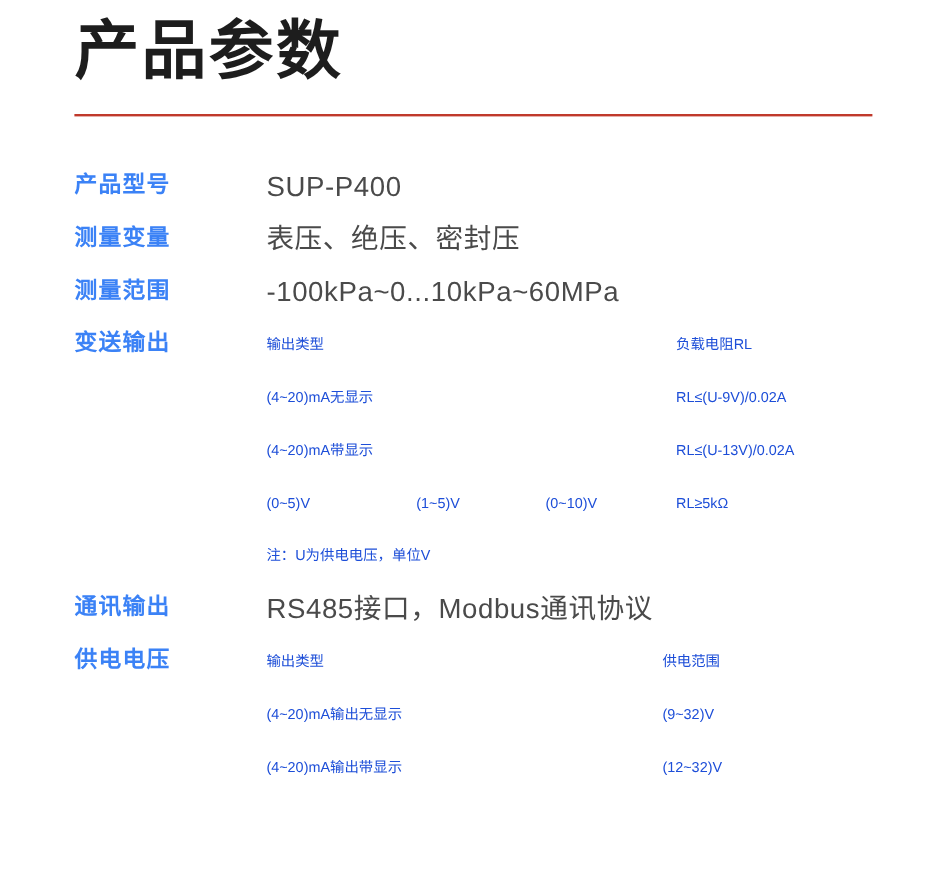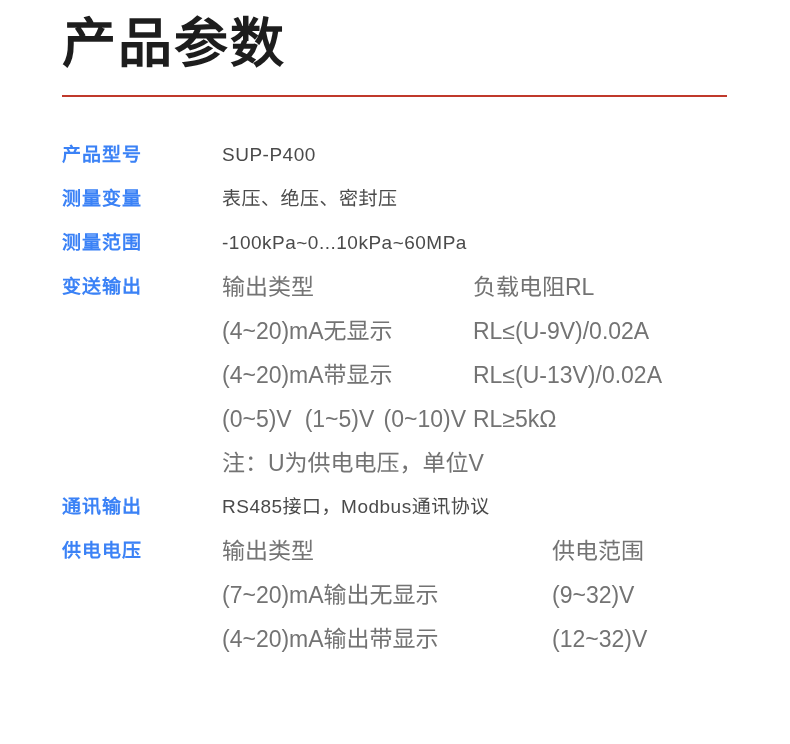--- a/index.html
+++ b/index.html
@@ -48,32 +48,32 @@
   .row-label {
     width: 160px;
     font-size: 19px;
     font-weight: bold;
     color: #3b82f6;
     line-height: 44px;
     white-space: nowrap;
     letter-spacing: 1px;
   }
   .row-value {
-    font-size: 19px;
+    font-size: 23px;
     color: #4a4a4a;
     line-height: 44px;
     letter-spacing: 0.5px;
   }
   .sub-table {
     border-collapse: collapse;
     width: 100%;
   }
   .sub-table td {
-    font-size: 23px;
-    color: #737373;
+    font-size: 12px;
+    color: #1d4ed8;
     line-height: 44px;
     padding: 0;
     vertical-align: top;
     white-space: nowrap;
   }
   .col-a { width: 140px; }
   .col-b { width: 120px; }
   .col-c { width: 120px; }
   .col-note { }
 </style>
@@ -142,21 +142,21 @@
       <tr>
         <td class="row-label">供电电压</td>
         <td>
           <table class="sub-table">
             <tbody>
               <tr>
                 <td class="col-a" style="width:330px">输出类型</td>
                 <td>供电范围</td>
               </tr>
               <tr>
-                <td>(7~20)mA输出无显示</td>
+                <td>(4~20)mA输出无显示</td>
                 <td>(9~32)V</td>
               </tr>
               <tr>
                 <td>(4~20)mA输出带显示</td>
                 <td>(12~32)V</td>
               </tr>
             </tbody>
           </table>
         </td>
       </tr>

